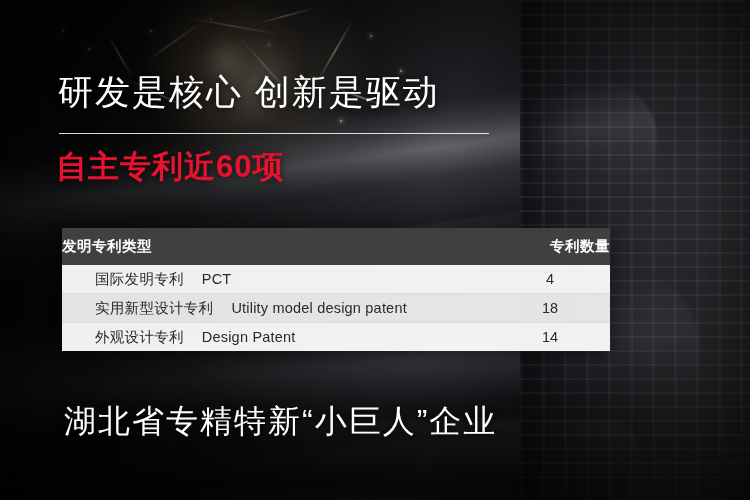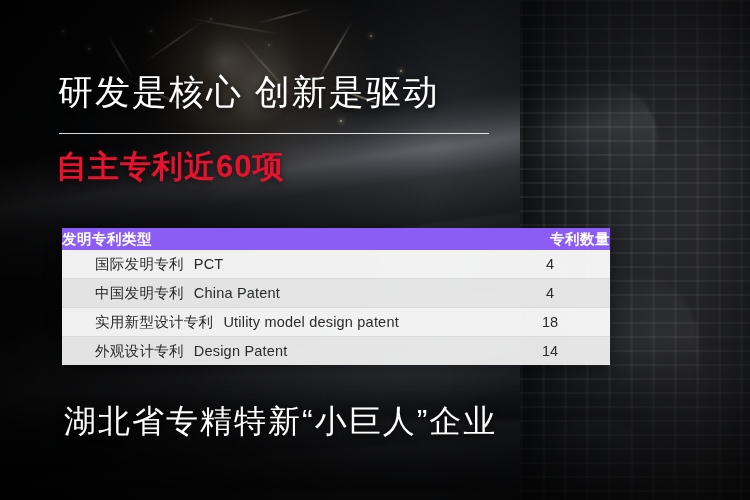--- a/index.html
+++ b/index.html
@@ -129,44 +129,44 @@
     top: 228px;
     width: 548px;
     box-shadow: 0 4px 16px rgba(0,0,0,0.45);
   }
   table.patent-table {
     border-collapse: collapse;
     width: 100%;
     table-layout: fixed;
   }
   table.patent-table thead th {
-    background: #8b5cf6;
+    background: #404040;
     color: #ffffff;
     font-size: 14.5px;
     font-weight: bold;
-    height: 22px;
+    height: 37px;
     padding: 0;
     letter-spacing: 0.5px;
   }
   th.col-type { text-align: left; padding-left: 18px; }
   th.col-count { text-align: right; width: 120px; }
 
   table.patent-table tbody td {
     height: 28px;
     font-size: 14.5px;
     color: #2a2a2a;
     padding: 0;
     border-bottom: 1px solid #d9d9d9;
   }
   tbody tr:nth-child(odd) td { background: rgba(255,255,255,0.94); }
   tbody tr:nth-child(even) td { background: rgba(241,241,241,0.94); }
   tbody tr:last-child td { border-bottom: none; }
   td.c-type { padding-left: 18px; text-align: left; }
   td.c-type .cn { letter-spacing: 0.3px; margin-left: 33px; }
-  td.c-type .en { margin-left: 10px; letter-spacing: 0.2px; }
+  td.c-type .en { margin-left: 18px; letter-spacing: 0.2px; }
   td.c-count { text-align: center; color: #333; }
 
   .footline {
     position: absolute;
     left: 64px;
     top: 400px;
     color: #ffffff;
     font-size: 32px;
     letter-spacing: 2px;
     text-shadow: 0 2px 8px rgba(0,0,0,0.85);
@@ -226,26 +226,20 @@
         </thead>
         <tbody>
           <tr>
             <td class="c-type">
               <span class="cn">国际发明专利</span><span class="en">PCT</span>
             </td>
             <td class="c-count">4</td>
           </tr>
           <tr>
             <td class="c-type">
-              <span class="cn">中国发明专利</span><span class="en">China Patent</span>
-            </td>
-            <td class="c-count">4</td>
-          </tr>
-          <tr>
-            <td class="c-type">
               <span class="cn">实用新型设计专利</span><span class="en">Utility model design patent</span>
             </td>
             <td class="c-count">18</td>
           </tr>
           <tr>
             <td class="c-type">
               <span class="cn">外观设计专利</span><span class="en">Design Patent</span>
             </td>
             <td class="c-count">14</td>
           </tr>

